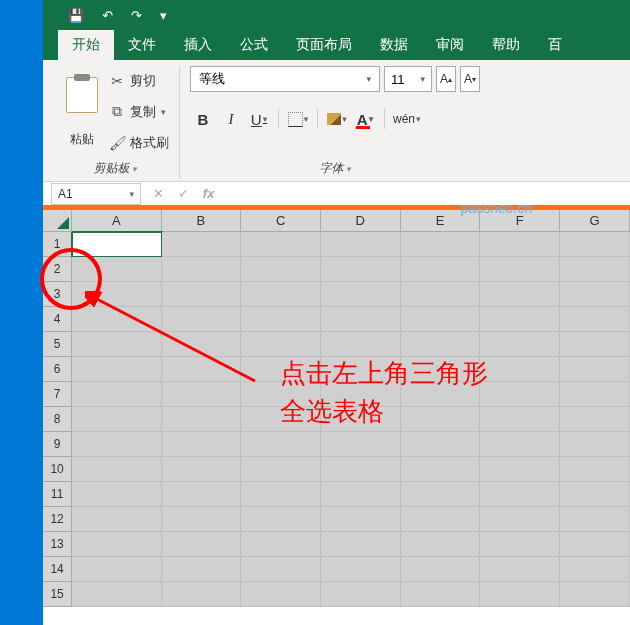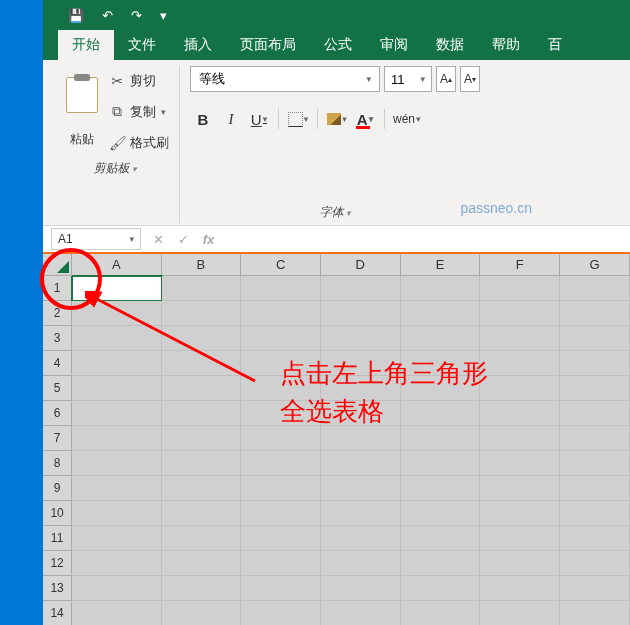--- a/index.html
+++ b/index.html
@@ -40,21 +40,21 @@
 .font-bot { display:flex; align-items:center; gap:2px; margin-top:8px; }
 .fbtn { min-width:26px; height:26px; display:flex; align-items:center; justify-content:center; font-size:15px; color:#333; cursor:pointer; padding:0 2px; position:relative; }
 .fbtn .dd-caret { margin-left:1px; }
 .fbtn.border-btn::before { content:""; width:13px; height:13px; border:1.3px solid #333; border-top:1px dotted #888; border-left:1px dotted #888; border-right:1px dotted #888; }
 .fbtn.fill-btn::before { content:""; width:14px; height:12px; background:linear-gradient(135deg,#cfa348 60%,#7a5a20 60%); display:block; }
 .fbtn.fontcolor-btn { font-weight:bold; }
 .color-bar { position:absolute; bottom:3px; left:4px; width:14px; height:3px; background:#ff0000; }
 .fbtn.ruby-btn { font-size:12px; }
 
 
-.fbar { height:28px; border-bottom:2px solid #f97316; display:flex; align-items:center; background:#fff; }
+.fbar { height:28px; border-bottom:5px solid #f97316; display:flex; align-items:center; background:#fff; }
 .namebox { width:90px; height:22px; border:1px solid #ccc; margin-left:8px; font-size:12px; padding:2px 6px; display:flex; justify-content:space-between; align-items:center; color:#333; }
 .fbar-icons { display:flex; align-items:center; gap:14px; padding:0 12px; color:#aaa; font-size:13px; }
 .fbar-icons span { cursor:pointer; }
 .fx-inp { flex:1; height:22px; border:none; font-size:12px; padding-left:4px; outline:none; }
 .watermark { position:absolute; right:98px; top:200px; font-size:14px; color:#7faad6; pointer-events:none; }
 
 
 .grid-wrap { position:relative; }
 .col-headers { display:flex; height:22px; }
 .sel-all { width:30px; height:22px; background:#d6d6d6; border-right:1px solid #aaa; border-bottom:1px solid #aaa; position:relative; cursor:pointer; }
@@ -83,24 +83,24 @@
     <span class="qat-icon">💾</span>
     <span class="qat-icon">↶</span>
     <span class="qat-icon">↷</span>
     <span class="qat-icon">▾</span>
   </div>
 
   <div class="tabbar">
     <div class="tab active">开始</div>
     <div class="tab">文件</div>
     <div class="tab">插入</div>
+    <div class="tab">公式</div>
     <div class="tab">页面布局</div>
-    <div class="tab">公式</div>
+    <div class="tab">数据</div>
     <div class="tab">审阅</div>
-    <div class="tab">数据</div>
     <div class="tab">帮助</div>
     <div class="tab">百</div>
   </div>
 
   <div class="ribbon">
     <div class="rgroup">
       <div class="rgroup-body">
         <div class="paste-btn">
           <div class="paste-icon"></div>
           <span>粘贴</span>
@@ -117,21 +117,21 @@
             </div>
           <div class="clip-row">
               <span class="mi">🖌</span>
               <span>格式刷</span>
             </div>
         </div>
       </div>
       <div class="rgroup-label">剪贴板</div>
     </div>
 
-    <div class="rgroup" style="border-right:none;gap:44px;">
+    <div class="rgroup" style="border-right:none;">
       <div class="rgroup-body" style="flex-direction:column;">
         <div class="font-top">
           <div class="font-name">
               <span>等线</span>
               <span class="dd-caret">▾</span>
             </div>
           <div class="font-size">
               <span>11</span>
               <span class="dd-caret">▾</span>
             </div>

